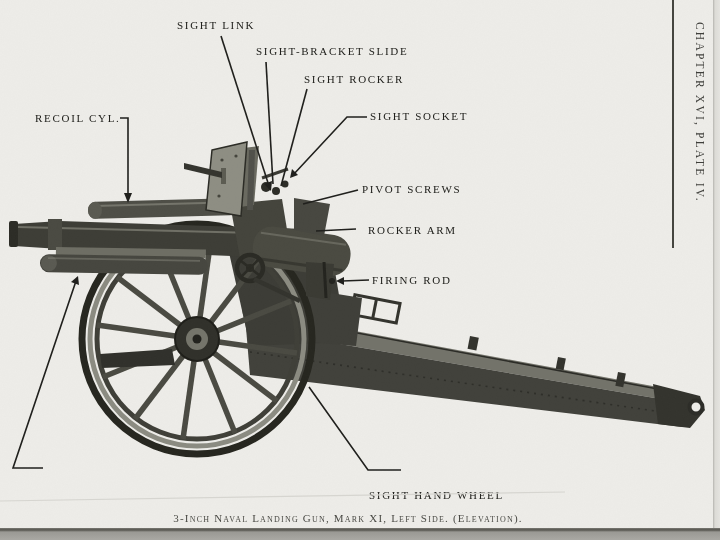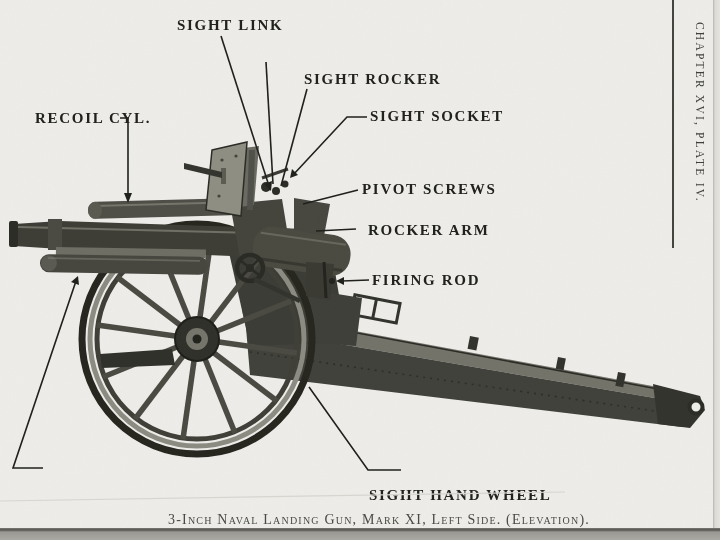--- a/index.html
+++ b/index.html
@@ -5,32 +5,32 @@
   html,body{margin:0;padding:0;}
   body{
     width:720px;height:540px;position:relative;overflow:hidden;
     background:#eeede9;
     font-family:"Liberation Serif","DejaVu Serif",serif;
   }
   #stage{position:absolute;left:0;top:0;width:720px;height:540px;}
   svg{position:absolute;left:0;top:0;}
   .lbl{
     position:absolute;
-    font-weight:bold;
-    font-size:15px;
+    font-weight:normal;
+    font-size:11px;
     letter-spacing:1.7px;
     color:#21211d;
     white-space:nowrap;
     line-height:12px;
   }
   .lbl.small{letter-spacing:1.4px;}
   #caption{
     position:absolute;left:168px;top:512px;width:360px;
     text-align:center;
-    font-size:14px;
+    font-size:11px;
     font-variant:small-caps;
     letter-spacing:1.2px;
     color:#4a4a45;
     white-space:nowrap;
   }
   #margin-note{
     position:absolute;left:694px;top:22px;height:230px;
     writing-mode:vertical-rl;
     font-size:11.5px;
     letter-spacing:2.2px;
@@ -178,20 +178,21 @@
       <polygon points="271,191 272,181 264,184"></polygon>
       <polygon points="290,178 298,175 292,169"></polygon>
       <polygon points="336,281 344,277 344,285"></polygon>
       <polygon points="78,276 79,285 71,282"></polygon>
     </g>
 
     <rect x="0" y="0" width="720" height="540" filter="url(#grain)" opacity="0.05"></rect>
   </svg>
 
   <div class="lbl" style="left:177px;top:19px">SIGHT LINK</div>
+  <div class="lbl" style="left:256px;top:45px">SIGHT-BRACKET SLIDE</div>
   <div class="lbl" style="left:304px;top:73px">SIGHT ROCKER</div>
   <div class="lbl" style="left:370px;top:110px">SIGHT SOCKET</div>
   <div class="lbl" style="left:35px;top:112px">RECOIL CYL.</div>
   <div class="lbl" style="left:362px;top:183px">PIVOT SCREWS</div>
   <div class="lbl" style="left:368px;top:224px">ROCKER ARM</div>
   <div class="lbl" style="left:372px;top:274px">FIRING ROD</div>
   <div class="lbl" style="left:369px;top:489px">SIGHT HAND WHEEL</div>
 
   <div id="caption">3-Inch Naval Landing Gun, Mark XI, Left Side. (Elevation).</div>
   <div id="margin-note">CHAPTER XVI, PLATE IV.</div>

